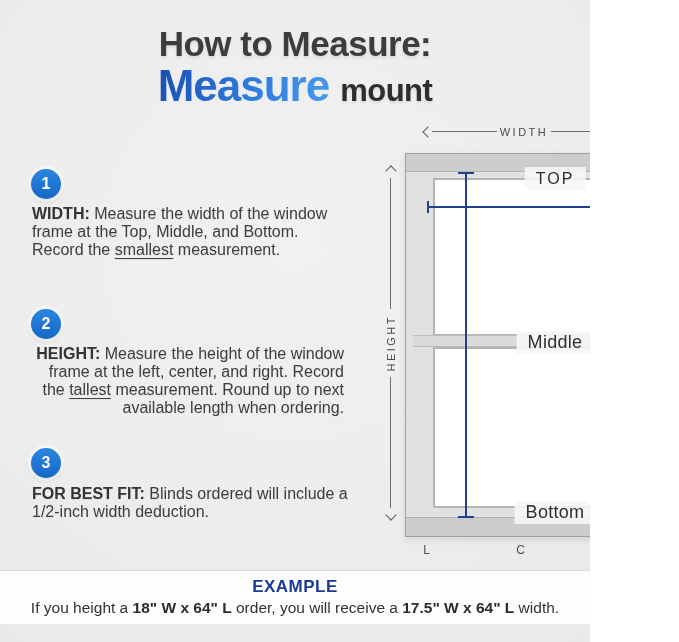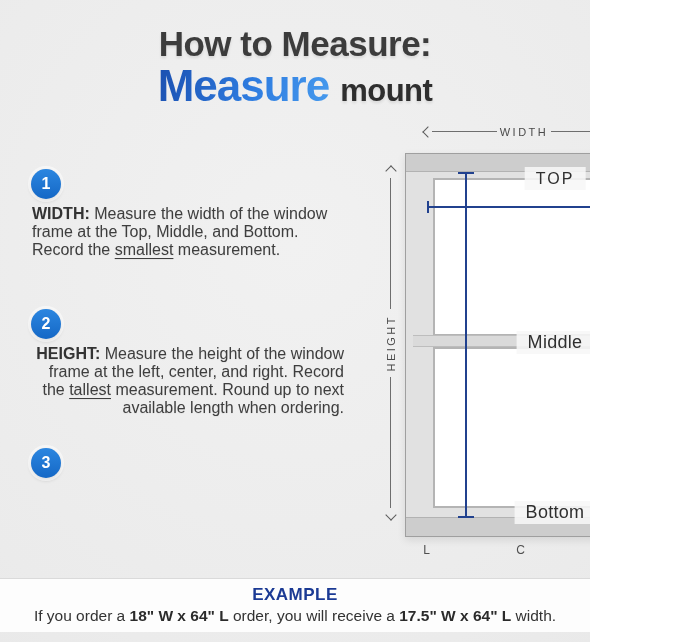--- a/index.html
+++ b/index.html
@@ -99,21 +99,21 @@
   .chip-top    { top:167px; font-size:16px; letter-spacing:2px; }
   .chip-middle { top:331px; font-size:18px; letter-spacing:0.3px; }
   .chip-bottom { top:501px; font-size:18px; letter-spacing:0.3px; }
 
   
   .tick { position:absolute; top:543px; width:20px; text-align:center; font-size:12px; color:#4f4f4f; letter-spacing:1px; }
   .tick-l { left:417px; } .tick-c { left:511px; } .tick-r { left:598px; }
 
   
   .example {
-    position:absolute; left:0; bottom:10px; width:100%; height:54px;
+    position:absolute; left:0; bottom:18px; width:100%; height:54px;
     background:#fdfdfd; border-top:1px solid #dadada; text-align:center;
   }
   .example-heading { margin-top:6px; font-size:17px; font-weight:bold; color:#1b3a94; letter-spacing:0.5px; }
   .example-text { margin-top:2px; font-size:15.5px; color:#333; }
   .example-text strong { color:#2b2b2b; }
 </style>
 </head>
 <body>
 
 <div class="canvas">
@@ -132,20 +132,21 @@
   <p class="step-text text-1"><strong>WIDTH:</strong><span> Measure the width of the window frame at the Top, Middle, and Bottom. Record the </span><span class="u">smallest</span><span> measurement.</span></p>
 
   <div class="step-badge badge-2">
     <span>2</span>
   </div>
   <p class="step-text text-2"><strong>HEIGHT:</strong><span> Measure the height of the window frame at the left, center, and right. Record the </span><span class="u">tallest</span><span> measurement. Round up to next available length when ordering.</span></p>
 
   <div class="step-badge badge-3">
     <span>3</span>
   </div>
+  <p class="step-text text-3"><strong>FOR BEST FIT:</strong><span> Blinds ordered will include a 1/2-inch width deduction.</span></p>
 
   <div class="width-arrow">
     <span class="chev chev-left"></span>
     <span class="aline-h"></span>
     <span class="dim-label">WIDTH</span>
     <span class="aline-h"></span>
     <span class="chev chev-right"></span>
   </div>
 
   <div class="height-arrow">
@@ -176,16 +177,16 @@
   <div class="chip chip-top">TOP</div>
   <div class="chip chip-bottom">Bottom</div>
   <div class="chip chip-middle">Middle</div>
 
   <div class="tick tick-l">L</div>
   <div class="tick tick-c">C</div>
   <div class="tick tick-r">R</div>
 
   <footer class="example">
     <div class="example-heading">EXAMPLE</div>
-    <p class="example-text"><span>If you order a </span><strong>18" W x 64" L</strong><span> order, you will receive a </span><strong>17.5" W x 64" L</strong><span> width.</span></p>
+    <p class="example-text"><span>If you height a </span><strong>18" W x 64" L</strong><span> order, you will receive a </span><strong>17.5" W x 64" L</strong><span> width.</span></p>
   </footer>
 
 </div>
 
 </body></html>

